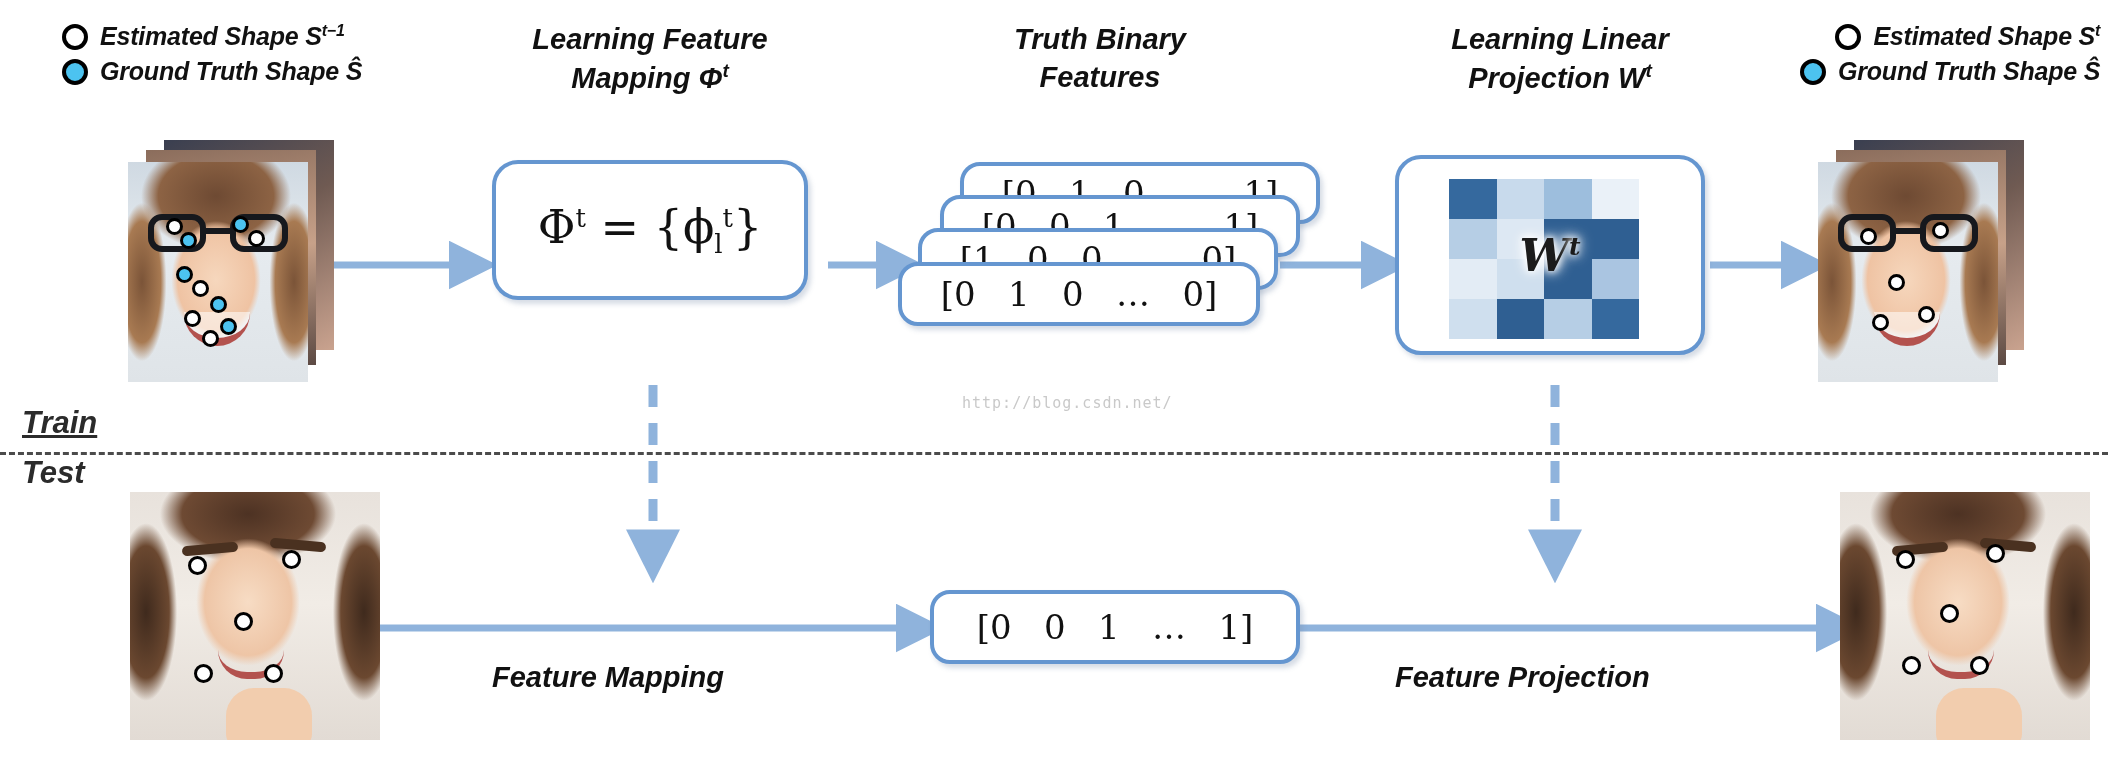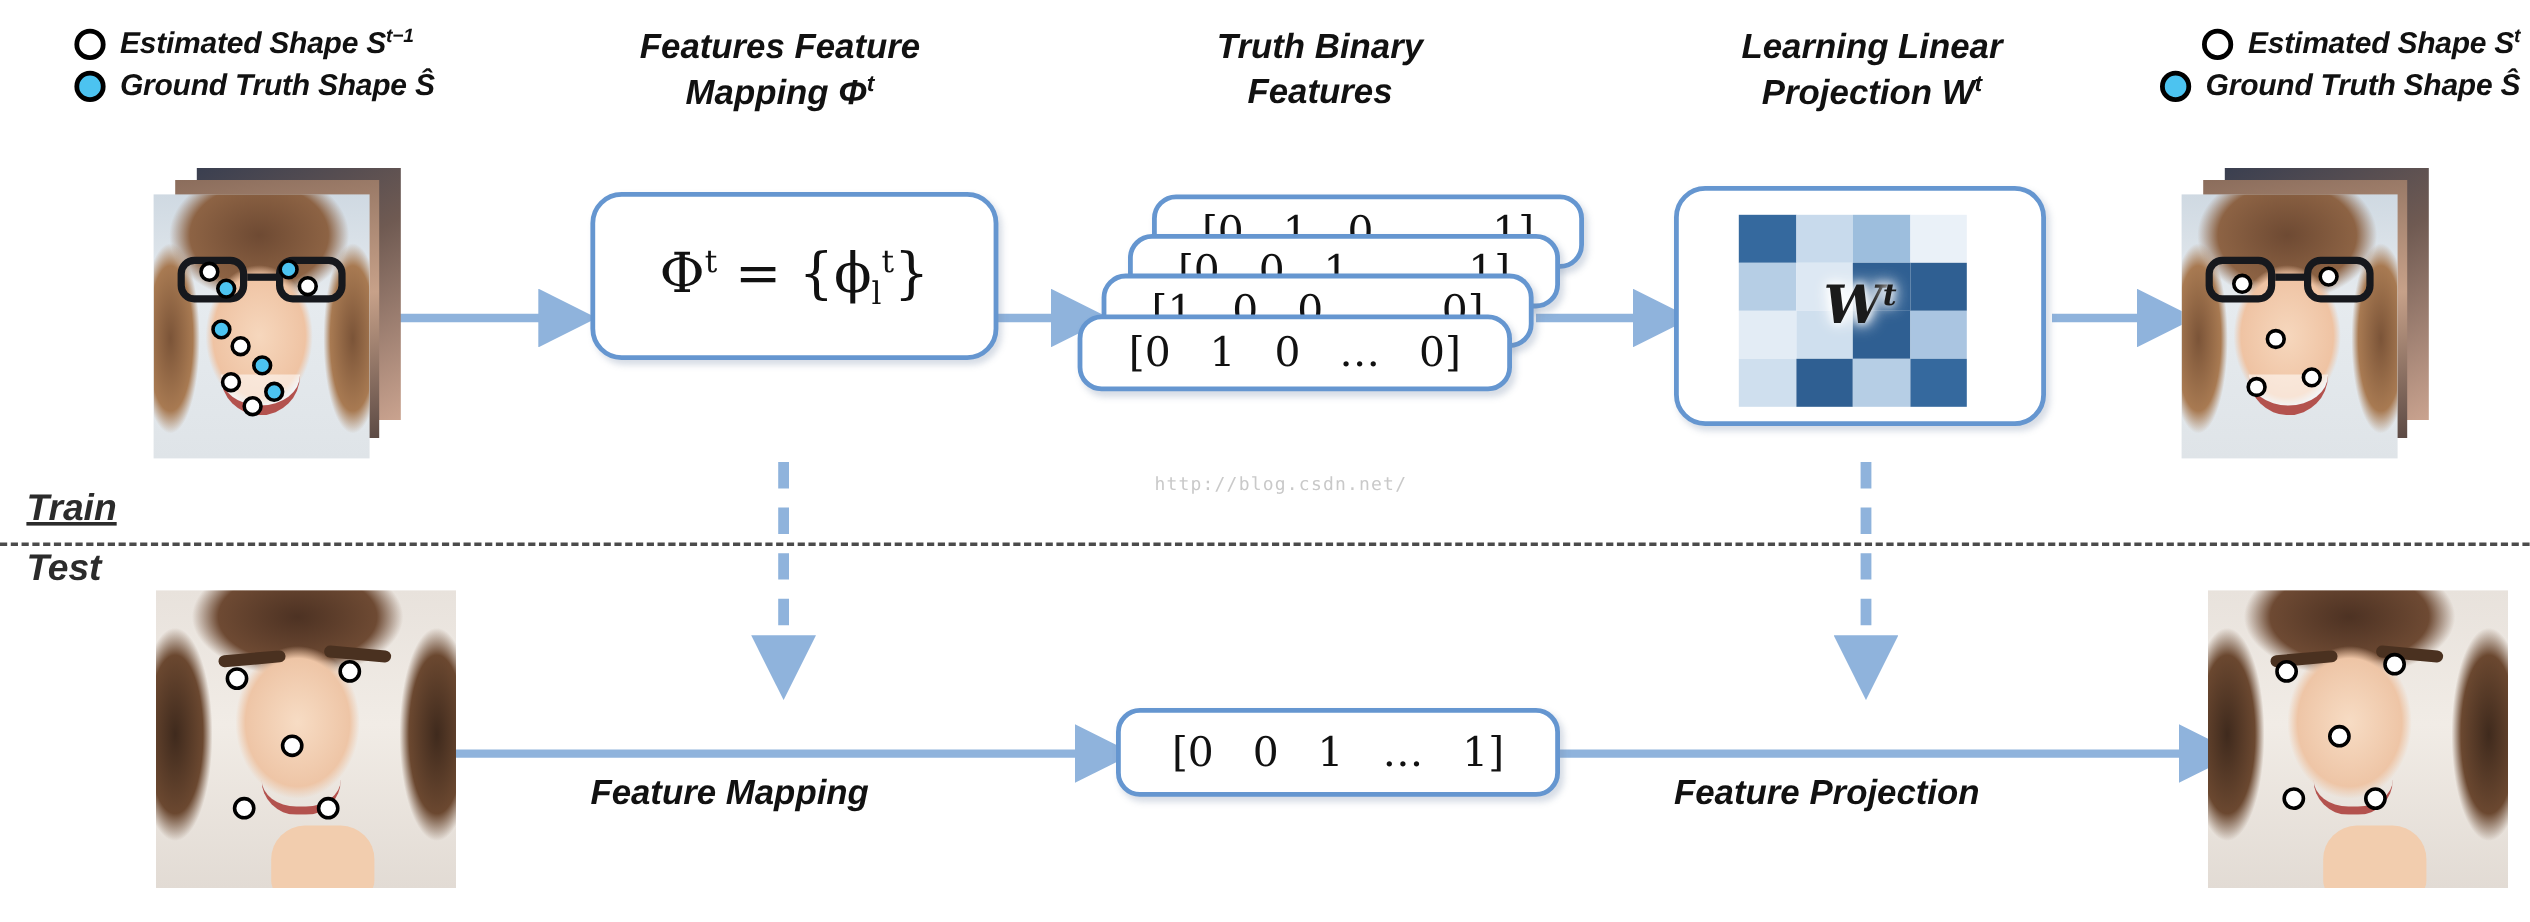--- a/index.html
+++ b/index.html
@@ -55,21 +55,21 @@
   .wlabel sup{font-size:25px;}
 
   
   svg.arrows{position:absolute;left:0;top:0;width:2108px;height:768px;pointer-events:none;}
 
   
   .divider{position:absolute;height:0;border-top:3px dashed #4b4b4b;}
   .tt-label{position:absolute;font-style:italic;font-weight:700;font-size:31px;color:#2b2b2b;}
   .tt-label.under{text-decoration:underline;}
 
-  .caption{position:absolute;font-style:italic;font-weight:700;font-size:29px;white-space:nowrap;}
+  .caption{position:absolute;font-style:italic;font-weight:700;font-size:29px;white-space:nowrap;margin-top:16px;}
 
   .watermark{position:absolute;font-family:"DejaVu Sans Mono","Liberation Mono",monospace;
              font-size:15px;color:#c9c9c9;letter-spacing:1px;}
 </style>
 </head>
 <body>
 
 <svg class="arrows" viewBox="0 0 2108 768">
   <defs>
     <marker id="ah" markerWidth="7" markerHeight="7" refX="4.2" refY="3.5" orient="auto">
@@ -108,21 +108,21 @@
     <span class="dot white"></span>
     <span class="legend-text"><span>Estimated Shape S</span><sup>t</sup></span>
   </div>
   <div class="legend-row">
     <span class="dot cyan"></span>
     <span class="legend-text">Ground Truth Shape Ŝ</span>
   </div>
 </div>
 
 <div class="stage-head" style="left:500px;top:20px;width:300px;">
-  <div>Features Feature</div>
+  <div>Learning Feature</div>
   <div><span>Mapping Φ</span><sup>t</sup></div>
 </div>
 
 <div class="stage-head" style="left:950px;top:20px;width:300px;">
   <div>Truth Binary</div>
   <div>Features</div>
 </div>
 
 <div class="stage-head" style="left:1400px;top:20px;width:320px;">
   <div>Learning Linear</div>
@@ -156,21 +156,21 @@
     <div class="lm white" style="left:120px;top:68px;width:17px;height:17px;"></div>
     <div class="lm cyan" style="left:48px;top:104px;width:17px;height:17px;"></div>
     <div class="lm white" style="left:64px;top:118px;width:17px;height:17px;"></div>
     <div class="lm cyan" style="left:82px;top:134px;width:17px;height:17px;"></div>
     <div class="lm white" style="left:56px;top:148px;width:17px;height:17px;"></div>
     <div class="lm cyan" style="left:92px;top:156px;width:17px;height:17px;"></div>
     <div class="lm white" style="left:74px;top:168px;width:17px;height:17px;"></div>
   </div>
 </div>
 
-<div class="rbox" style="left:492px;top:160px;width:340px;height:140px;">
+<div class="rbox" style="left:492px;top:160px;width:316px;height:140px;">
   <span class="formula">
     <span>Φ</span><sup>t</sup><span> = {ϕ</span><sub>l</sub><sup>t</sup><span>}</span>
   </span>
 </div>
 
 <div class="vecbox" style="left:960px;top:162px;width:360px;height:62px;">
   <span class="vec">[0   1   0   …   1]</span>
 </div>
 <div class="vecbox" style="left:940px;top:195px;width:360px;height:62px;">
   <span class="vec">[0   0   1   …   1]</span>

